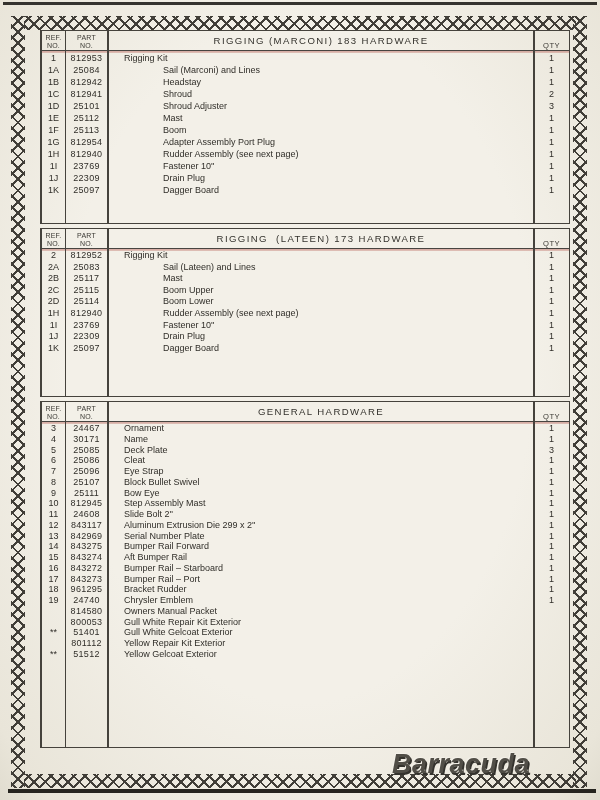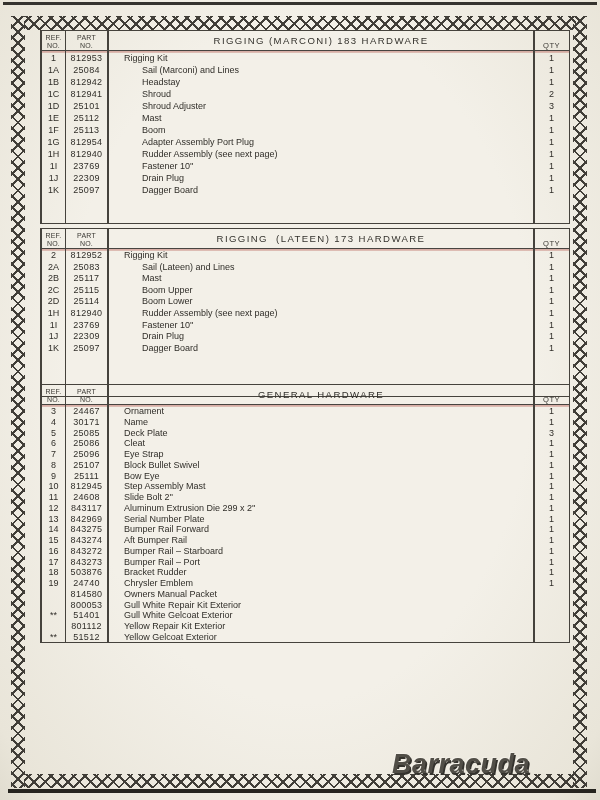--- a/index.html
+++ b/index.html
@@ -26,21 +26,21 @@
   .hatch.right  { left:573px; top:16px;  width:14px;  height:772px; }
 
   
   .parts-table {
     position:absolute; left:40px; width:530px;
     border:1.6px solid #45423c; border-left-width:2.2px;
     background:transparent;
   }
   .t1 { top:30px;  height:194px; --rh:12px; }
   .t2 { top:228px; height:169px; --rh:11.6px; }
-  .t3 { top:384px; height:259px; --rh:10.75px; }
+  .t3 { top:401px; height:347px; --rh:10.75px; }
 
   .thead {
     position:absolute; left:0; right:0; top:0; height:20px;
     display:flex; align-items:stretch;
     border-bottom:1.6px solid #474440;
     box-shadow:0 1.8px 0 rgba(193,120,112,0.55);
   }
   .hc { display:flex; flex-direction:column; justify-content:flex-end; align-items:center; }
   .hl { font-size:7px; line-height:8.2px; letter-spacing:.2px; color:#3a3833; }
   .c-ref  { width:23px; }
@@ -52,21 +52,21 @@
     white-space:pre; color:#33312c; justify-content:center;
   }
   .qty-h { font-size:7.6px; letter-spacing:.4px; color:#3a3833; }
 
   .rows { position:absolute; left:0; right:0; top:21px; }
   .row  { display:flex; height:var(--rh); line-height:var(--rh); }
   .cell { font-size:9px; color:#302e29; white-space:nowrap; overflow:visible; }
   .row .c-ref  { text-align:center; display:block; }
   .row .c-part { text-align:center; display:block; letter-spacing:.3px; }
   .row .c-desc { text-align:left; display:block; padding-left:16px; }
-  .row .c-desc.indent { padding-left:34px; }
+  .row .c-desc.indent { padding-left:34px;margin-left:21px; }
   .row .c-qty  { text-align:center; display:block; }
 
   .vline { position:absolute; top:0; bottom:0; width:1.4px; background:#45423c; }
   .v1 { left:22.6px; }
   .v2 { left:64.8px; width:1.8px; }
   .v3 { right:34.3px; }
 
   
   .brand {
     position:absolute; top:749px; right:70px;
@@ -358,21 +358,21 @@
         <span class="cell c-qty">1</span>
       </div>
       <div class="row">
         <span class="cell c-ref">17</span>
         <span class="cell c-part">843273</span>
         <span class="cell c-desc">Bumper Rail – Port</span>
         <span class="cell c-qty">1</span>
       </div>
       <div class="row">
         <span class="cell c-ref">18</span>
-        <span class="cell c-part">503876</span>
+        <span class="cell c-part">961295</span>
         <span class="cell c-desc">Bracket Rudder</span>
         <span class="cell c-qty">1</span>
       </div>
       <div class="row">
         <span class="cell c-ref">19</span>
         <span class="cell c-part">24740</span>
         <span class="cell c-desc">Chrysler Emblem</span>
         <span class="cell c-qty">1</span>
       </div>
       <div class="row">

